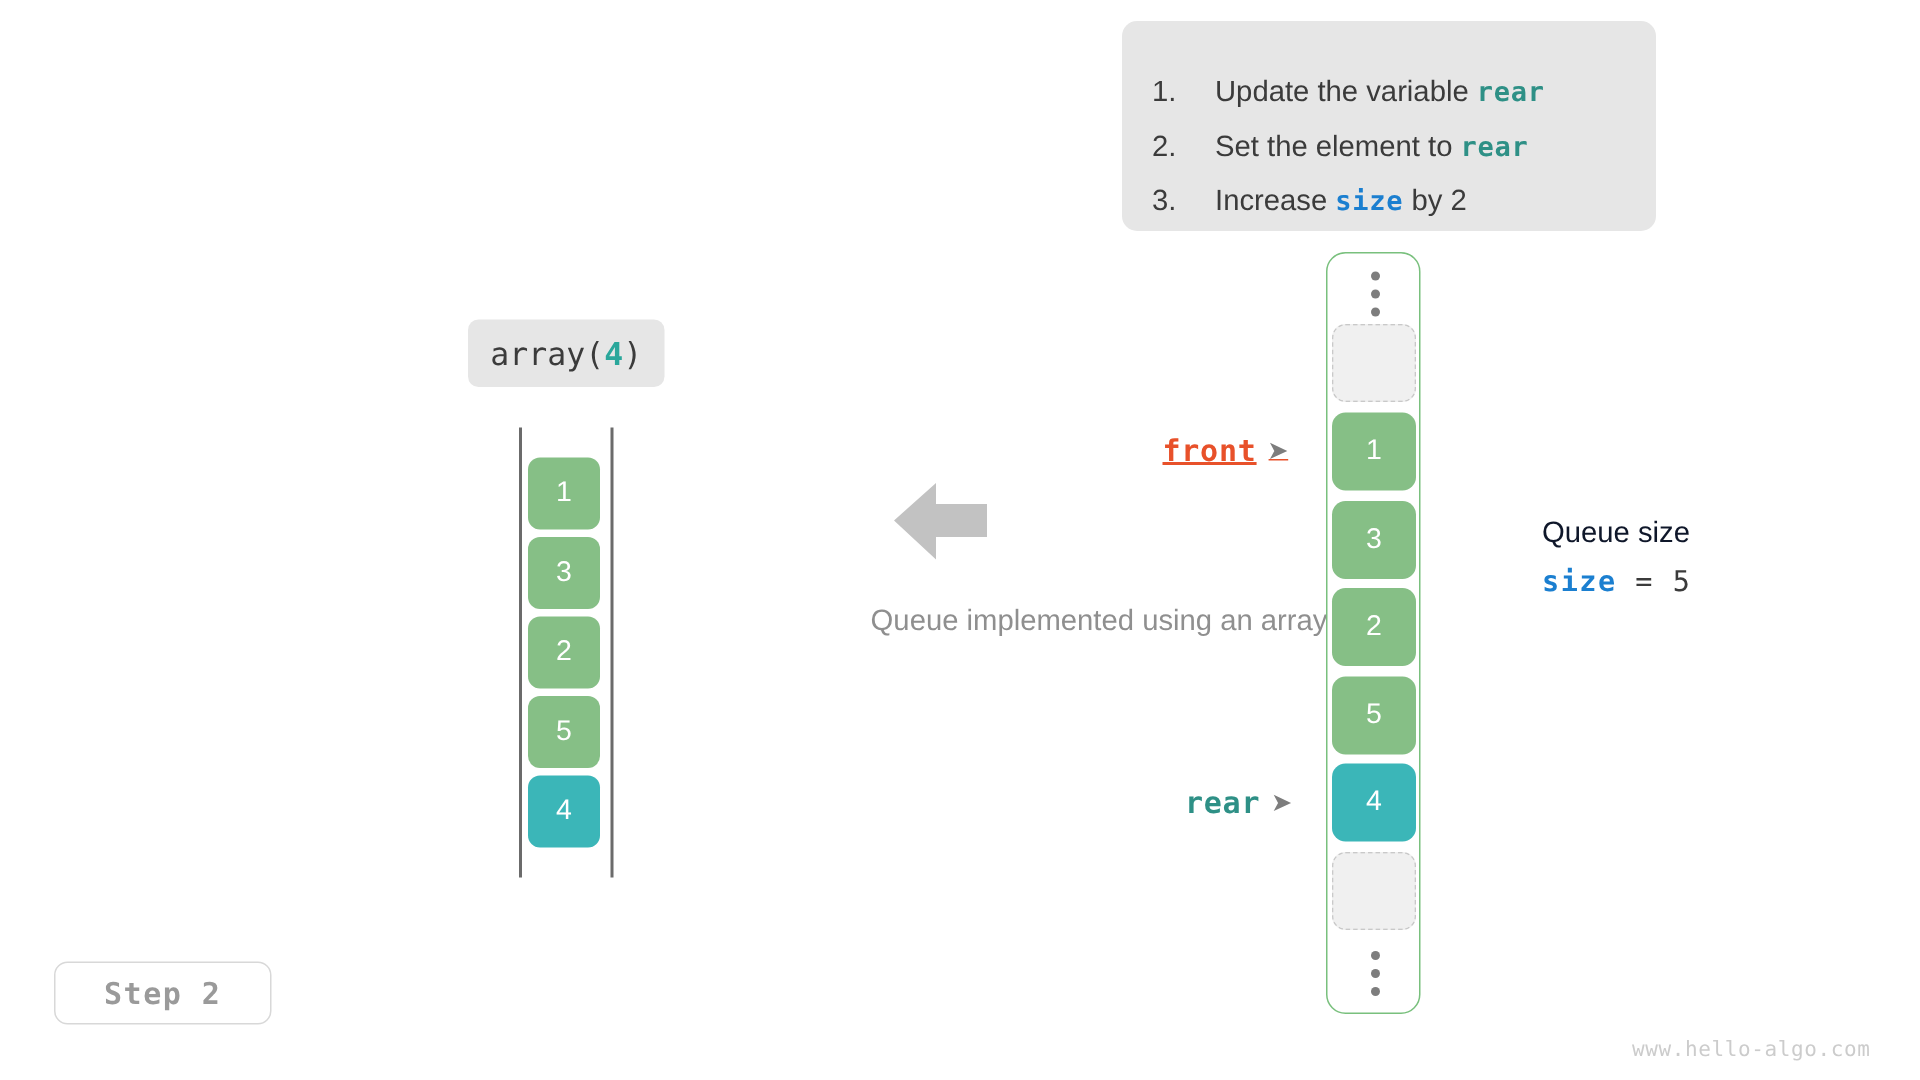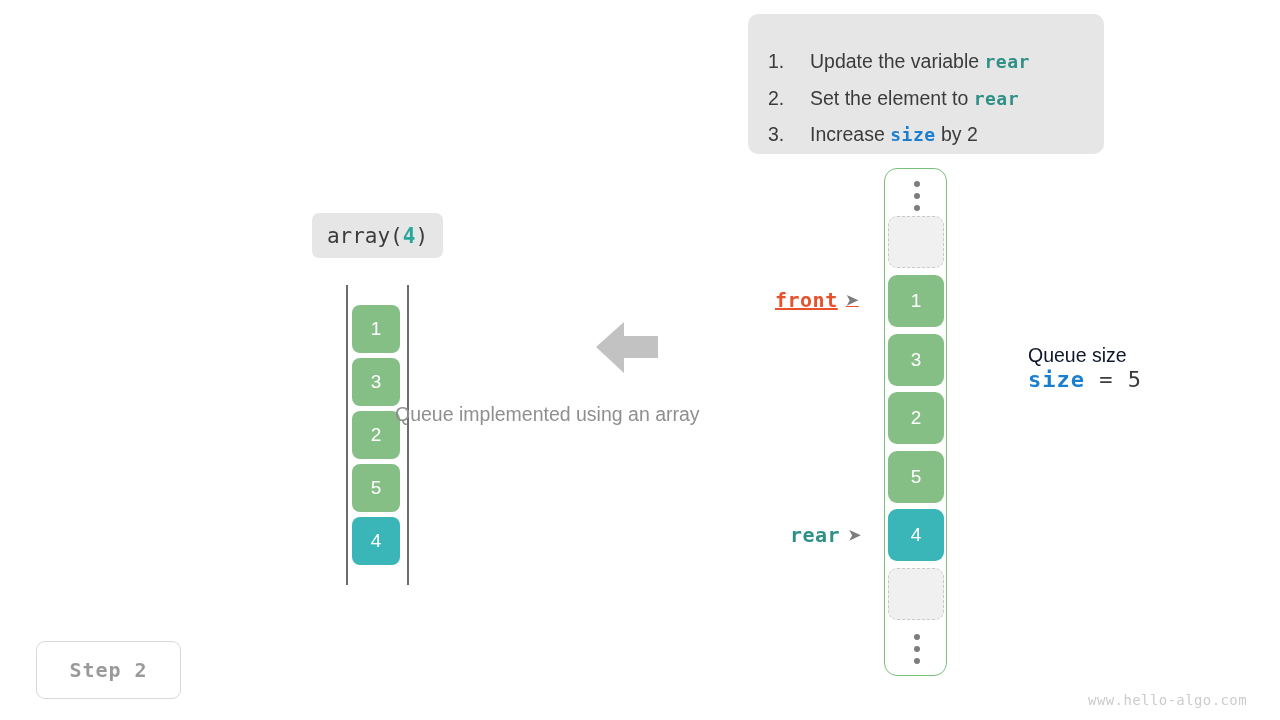--- a/index.html
+++ b/index.html
@@ -108,21 +108,21 @@
     font-family: "Liberation Sans", sans-serif;
   }
 
   
   #center-arrow { position: absolute; left: 596px; top: 318px; width: 62px; height: 58px; }
   #center-caption {
     position: absolute;
     left: 395px;
     top: 403px;
     width: 490px;
-    text-align: left;
+    text-align: right;
     font-size: 19.5px;
     color: #8f8f8f;
   }
 
   
   #array-container {
     position: absolute;
     left: 884px;
     top: 168px;
     width: 63px;
@@ -183,35 +183,35 @@
     font-size: 15px;
     font-family: "Liberation Sans", sans-serif;
   }
   #pointer-front { left: 775px; top: 288px; color: #e8512a; text-decoration: underline; }
   #pointer-rear  { left: 790px; top: 523px; color: #2e9086; }
 
   
   #size-readout { position: absolute; left: 1028px; top: 344px; }
   #size-title { font-size: 19.5px; color: #0f172a; }
   #size-expr {
-    margin-top: 0;
-    font-family: "DejaVu Sans Mono", "Liberation Mono", monospace;
-    font-size: 22px;
+    margin-top: 10px;
+    font-family: "DejaVu Sans Mono", "Liberation Mono", monospace;
+    font-size: 19px;
     color: #3b3b3b;
     letter-spacing: 1px;
   }
   #size-expr .kw { color: #1b7fd0; font-weight: bold; }
 
   
   #step-badge {
     position: absolute;
     left: 36px;
     top: 641px;
     width: 145px;
-    height: 58px;
+    height: 42px;
     border: 1.6px solid #d8d8d8;
     border-radius: 9px;
     display: flex;
     align-items: center;
     justify-content: center;
     font-family: "DejaVu Sans Mono", "Liberation Mono", monospace;
     font-weight: bold;
     font-size: 20px;
     color: #9a9a9a;
     letter-spacing: 1px;

